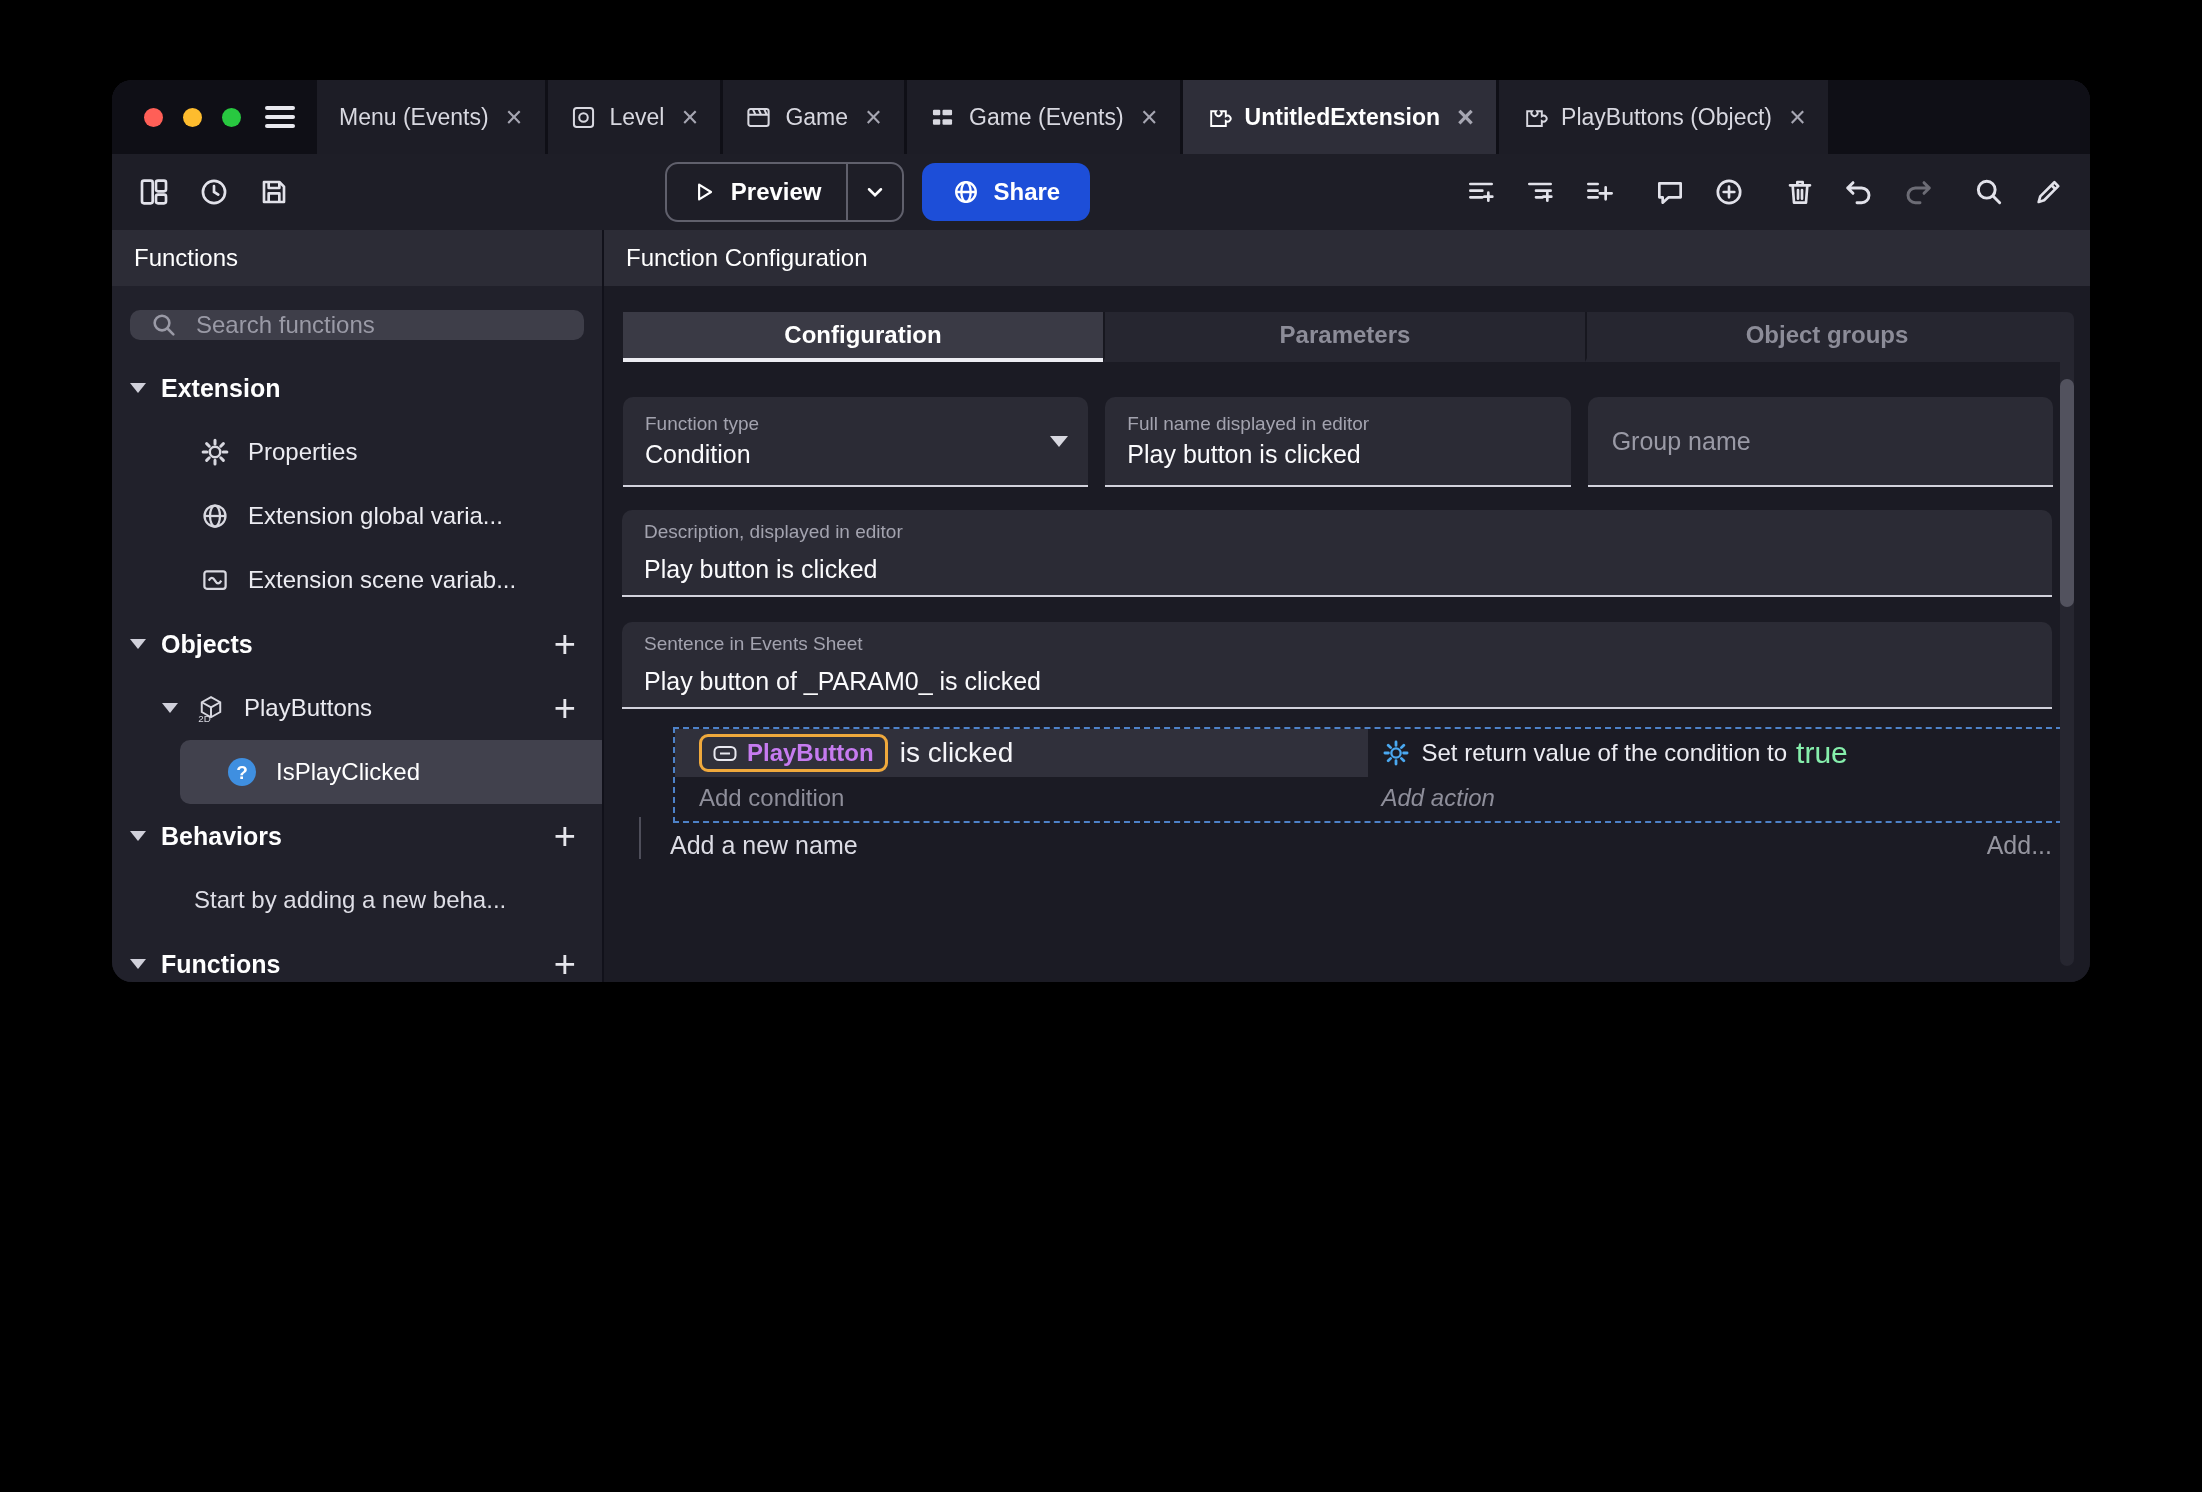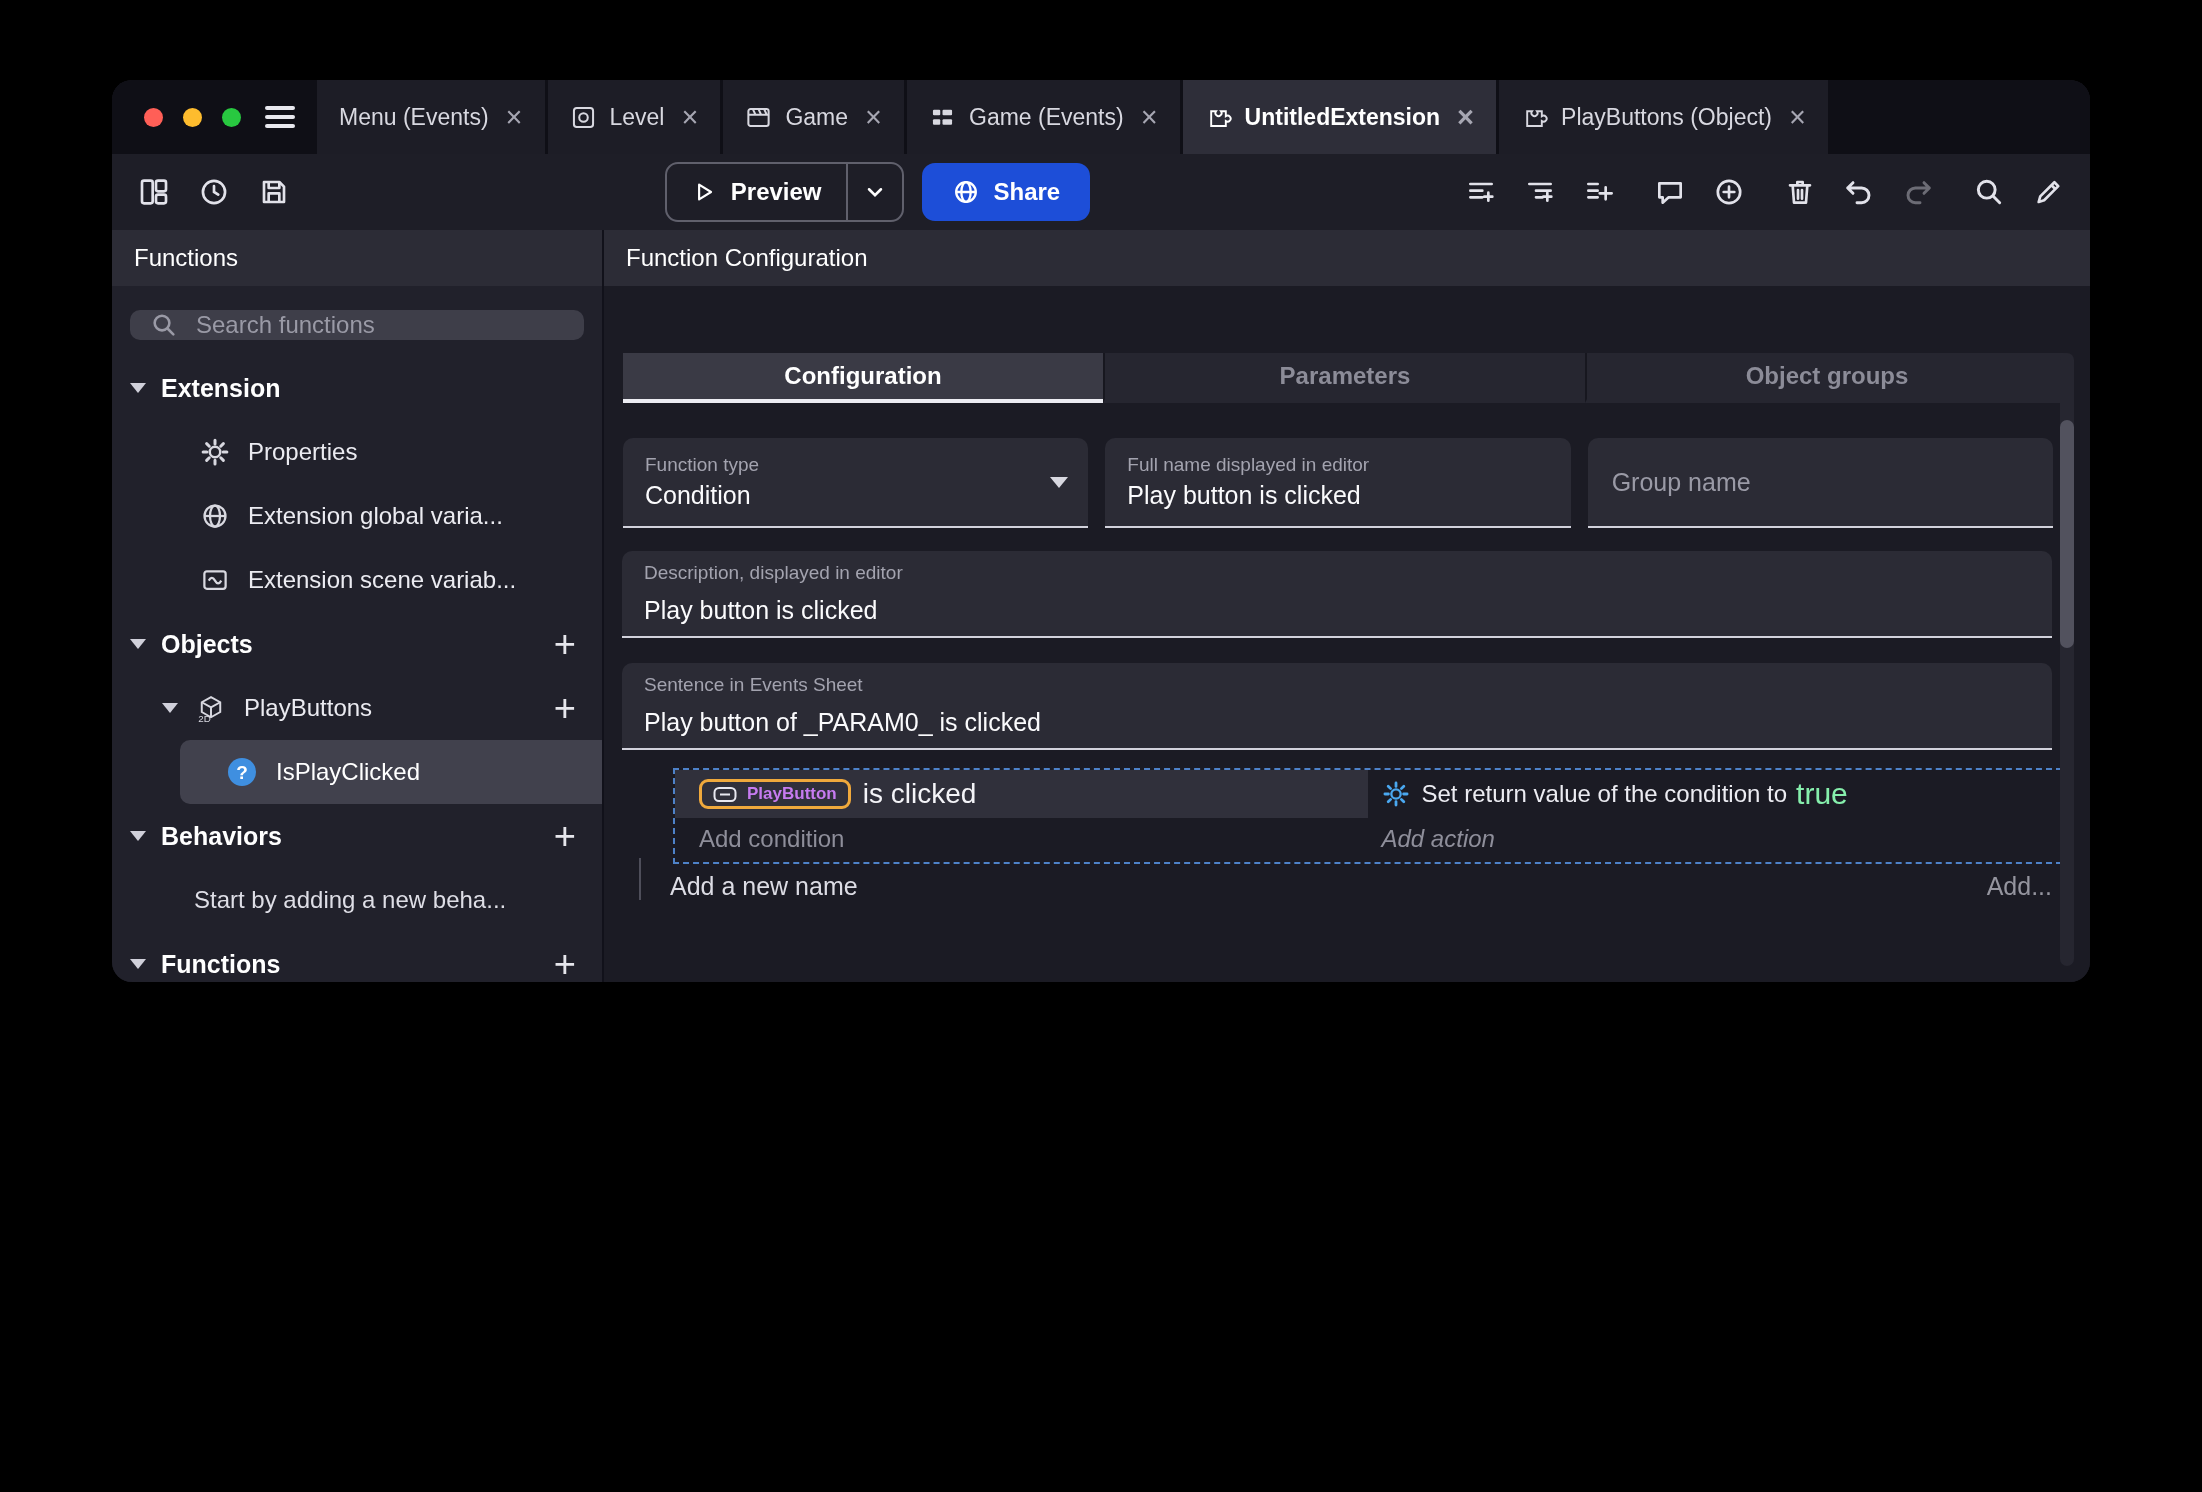--- a/index.html
+++ b/index.html
@@ -70,21 +70,21 @@
   .item { padding-left:88px; gap:18px; color:#ebebf1; font-size:24px; }
   .item svg { width:30px; height:30px; color:#d8d8e0; flex:none; }
   .item.obj { padding-left:50px; padding-right:26px; }
   .selrow { margin-left:68px; background:#41414d; border-radius:10px 0 0 10px; padding-left:46px; gap:18px;
             color:#fff; font-size:24px; }
   .fnicon { width:32px; height:32px; flex:none; }
   .hint { padding-left:82px; color:#dedee6; font-size:24px; }
 
   
   .main { flex:1; min-width:0; display:flex; flex-direction:column; background:#1b1b24; }
-  .main-body { position:relative; flex:1;margin-top:41px; }
+  .main-body { position:relative; flex:1; }
 
   .cfg-tabs { position:absolute; left:19px; top:26px; width:1444px; height:50px; display:flex; background:#262630; }
   .cfg-tab { flex:1; display:flex; align-items:center; justify-content:center; font-size:24px; font-weight:700;
              color:#8c8c98; border-bottom:4px solid transparent; box-sizing:border-box; cursor:default; }
   .cfg-tab + .cfg-tab { border-left:2px solid #17171f; }
   .cfg-tab.active { background:#3a3a45; color:#fff; border-bottom-color:#ececf2; }
 
   .fields-row { position:absolute; left:19px; top:111px; width:1430px; display:flex; gap:17px; }
   .field { background:#2b2b35; border-bottom:2px solid #d2d2dc; border-radius:10px 10px 0 0; height:90px;
            box-sizing:border-box; padding:12px 22px; display:flex; flex-direction:column; justify-content:center;
@@ -98,21 +98,21 @@
   .field input::placeholder { color:#9a9aa6; }
   .field.wide { position:absolute; left:18px; width:1430px; height:87px;gap:12px; }
   .field.desc { top:224px; } .field.sent { top:336px; }
 
   .event-block { position:absolute; left:69px; top:441px; width:1389px; border:2px dashed #4e82c8;
                  box-sizing:border-box; display:flex; }
   .ev-col { width:50%; display:flex; flex-direction:column; }
   .cond-row { background:#30303b; min-height:48px; display:flex; align-items:center; gap:12px; padding-left:24px; }
   .chip { display:inline-flex; align-items:center; gap:10px; border:3px solid #f0a93c; border-radius:9px; padding:2px 11px; }
   .chip svg { width:24px; height:17px; }
-  .chip-label { color:#c67bf0; font-size:17px; font-weight:700; }
+  .chip-label { color:#c67bf0; font-size:24px; font-weight:700; }
   .cond-text { color:#f4f4f8; font-size:28px; }
   .add-link { color:#8e8e9a; font-size:24px; padding:7px 0 9px 24px; cursor:default; }
   .act-row { min-height:48px; display:flex; align-items:center; padding-left:14px; }
   .act-row svg { width:28px; height:28px; color:#4aa8f0; flex:none; margin-right:12px; }
   .act-text { color:#ececf2; font-size:24px; }
   .act-true { color:#86efac; font-size:30px; margin-left:9px; }
   .ev-col.actions .add-link { padding-left:14px;font-style:italic; }
 
   .spine { position:absolute; left:35px; top:531px; width:2px; height:42px; background:#4e4e5a; }
   .add-event-row { position:absolute; left:66px; right:38px; top:545px; display:flex; justify-content:space-between; align-items:center; }

